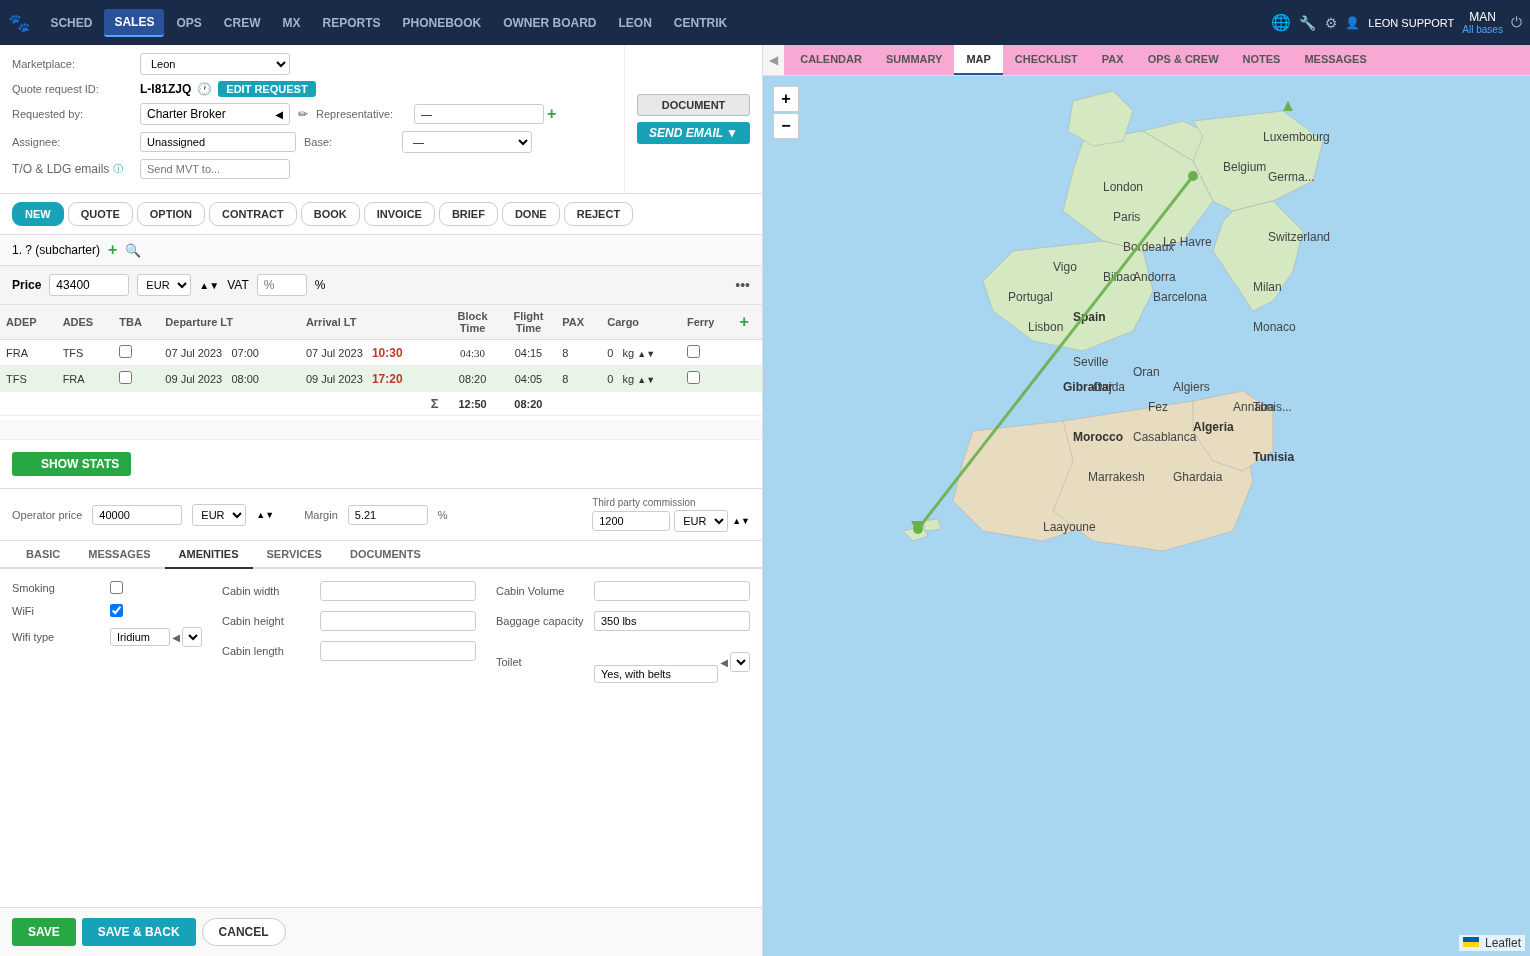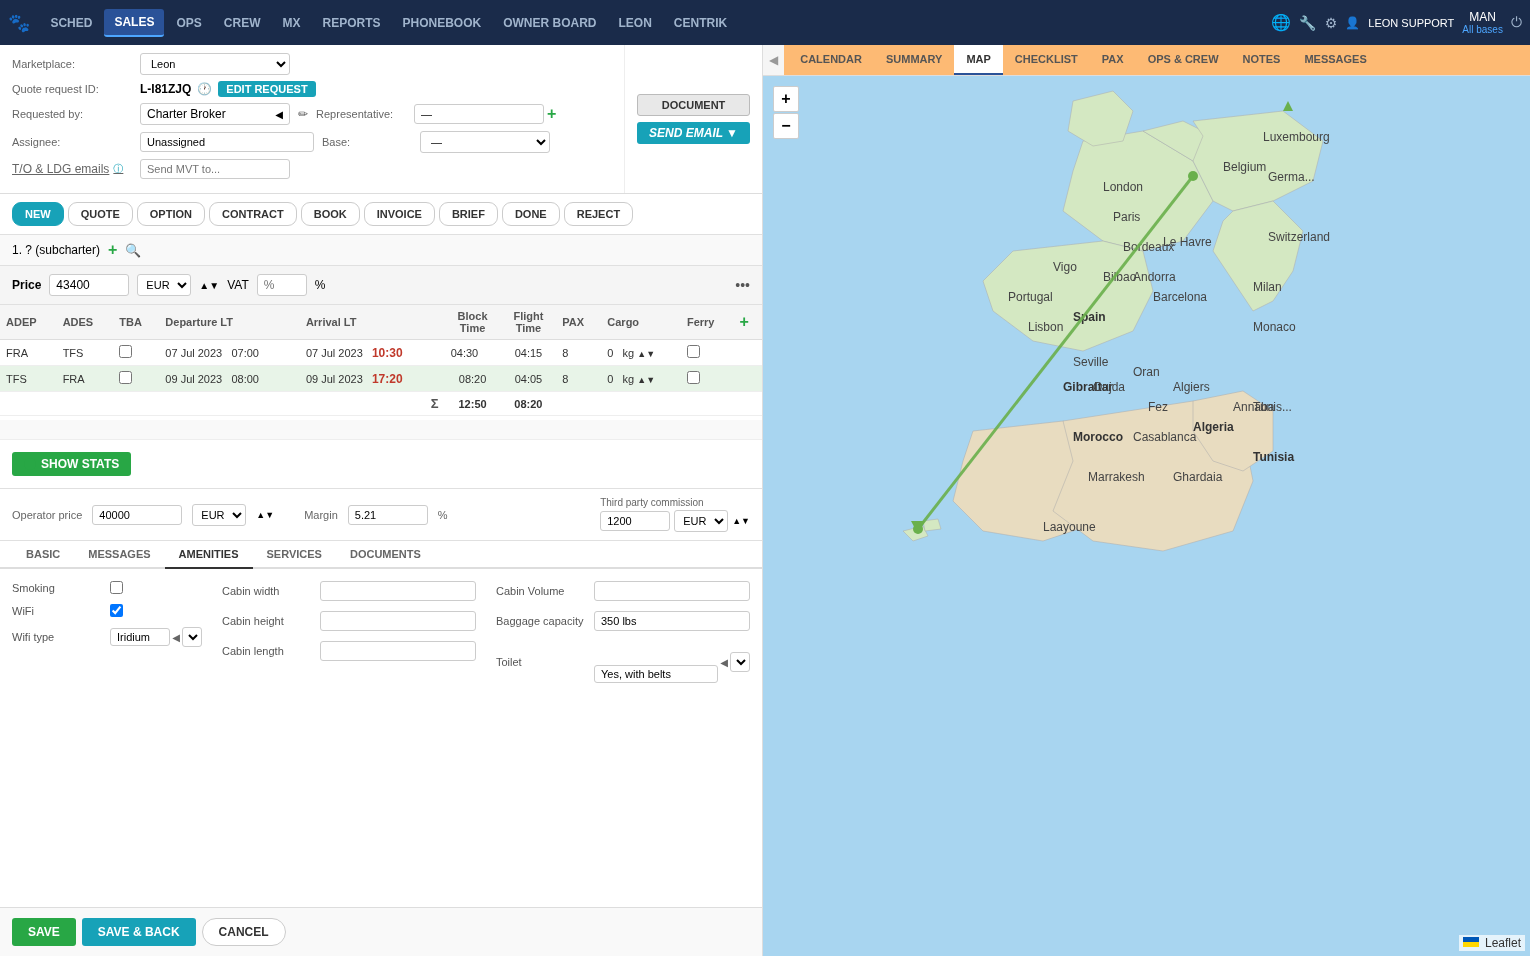--- a/index.html
+++ b/index.html
@@ -306,21 +306,21 @@
     .btn-cancel { background: white; color: #333; padding: 6px 16px; border: 1px solid #ccc; border-radius: 14px; cursor: pointer; font-size: 12px; font-weight: bold; }
 
     
     .right-panel {
       flex: 1;
       display: flex;
       flex-direction: column;
     }
     .map-tabs {
       display: flex;
-      background: #fdba74;
+      background: #f9a8d4;
       border-bottom: 1px solid #ddd;
       padding: 0 4px;
       text-align: center;
     }
     .map-tab {
       padding: 8px 12px;
       cursor: pointer;
       font-size: 11px;
       font-weight: bold;
       color: #555;
@@ -450,29 +450,29 @@
           <span class="edit-icon">✏</span>
           <span class="form-label" style="width:90px;">Representative:</span>
           <div style="display:flex; align-items:center; gap:3px;">
             <input class="form-input" style="width: 130px;" value="—">
             <span class="plus-btn">+</span>
           </div>
         </div>
 
         <div class="form-row">
           <span class="form-label">Assignee:</span>
-          <input class="form-input" style="width: 174px;" value="Unassigned">
+          <input class="form-input" style="width: 156px;" value="Unassigned">
           <span class="form-label" style="width:90px;">Base:</span>
           <select class="form-select" style="width:130px;">
             <option>—</option>
           </select>
         </div>
 
         <div class="form-row">
-          <span class="form-label" style="display:flex; align-items:center; gap:4px;text-decoration:underline;">
+          <span class="form-label" style="display:flex; align-items:center; gap:4px;">
             <span>T/O &amp; LDG emails</span>
             <span style="color:#17a2b8; cursor:pointer; font-size:10px;">ⓘ</span>
           </span>
           <input class="form-input" style="width: 150px;" placeholder="Send MVT to...">
         </div>
       </div>
 
       <div style="padding:8px 12px; display:flex; flex-direction:column; justify-content:center; gap:6px; border-left:1px solid #eee;">
         <button class="btn btn-document">DOCUMENT</button>
         <button class="btn btn-send">
@@ -531,21 +531,21 @@
           </tr>
         </thead>
         <tbody>
 
           <tr>
             <td>FRA</td>
             <td>TFS</td>
             <td><input type="checkbox" class="checkbox" style=""></td>
             <td>07 Jul 2023 &nbsp; 07:00</td>
             <td>07 Jul 2023 &nbsp; <span class="time-highlight">10:30</span></td>
-            <td style="text-align:left;">04:30</td>
+            <td style="text-align:center;font-family:Liberation Serif, serif;">04:30</td>
             <td style="text-align:center;">04:15</td>
             <td>8</td>
             <td>0 &nbsp; kg <span style="font-size:9px;">▲▼</span></td>
             <td><input type="checkbox" class="checkbox" style=""></td>
             <td></td>
           </tr>
 
           <tr class="row-highlight">
             <td>TFS</td>
             <td>FRA</td>
@@ -585,21 +585,21 @@
       <select class="op-select">
         <option>EUR</option>
       </select>
       <span style="font-size:9px; cursor:pointer;">▲▼</span>
       <span class="op-label" style="margin-left:20px;">Margin</span>
       <input class="op-input" style="width: 80px;" value="5.21">
       <span style="font-size:11px; color:#666;">%</span>
       <div style="margin-left:auto; display:flex; flex-direction:column; align-items:flex-start; gap:2px;">
         <span class="op-label" style="font-size:10px; text-align:center;">Third party commission</span>
         <div style="display:flex; align-items:center; gap:4px;">
-          <input class="op-input" style="width: 70px;" value="1200">
+          <input class="op-input" style="width: 78px;" value="1200">
           <select class="op-select">
             <option>EUR</option>
           </select>
           <span style="font-size:9px;">▲▼</span>
         </div>
       </div>
     </div>
 
     <div class="tabs-row">
       <div class="tab-item">BASIC</div>

